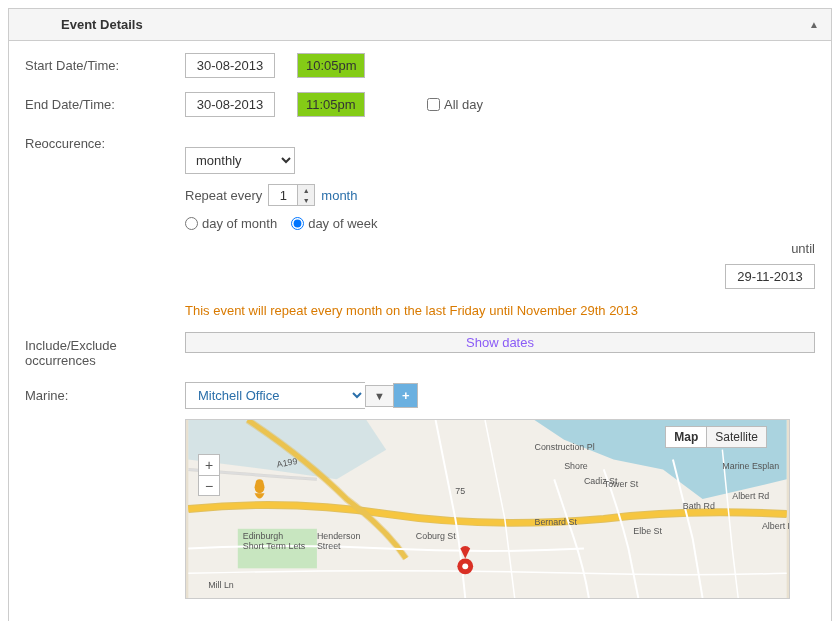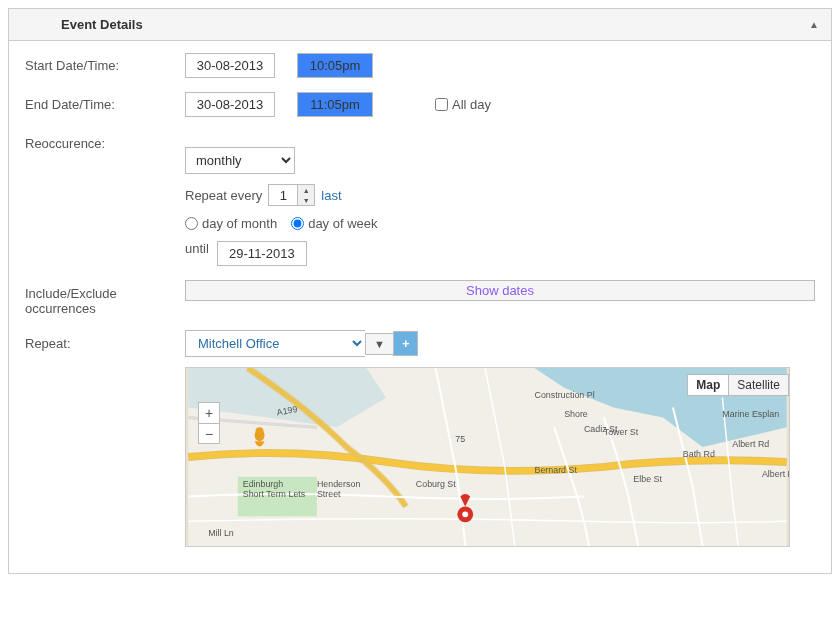--- a/index.html
+++ b/index.html
@@ -68,23 +68,22 @@
       color: #333;
       background: #fff;
       width: 90px;
       text-align: center;
     }
     .time-input {
       border: 1px solid #bbb;
       padding: 4px 8px;
       font-size: 13px;
       color: #333;
-      background: #3b82f6;
-      width: 76px;
-      text-align: center;
+      background: #84cc16;
+      width: 68px;
     }
     .allday-label {
       display: flex;
       align-items: center;
       gap: 4px;
       color: #555;
       font-size: 13px;
       padding-left: 40px;
     }
     .recurrence-select {
@@ -150,24 +149,25 @@
       font-size: 13px;
       color: #555;
     }
     .daytype-option {
       display: flex;
       align-items: center;
       gap: 4px;
     }
     .until-row {
       display: flex;
-      align-items: flex-start;
+      align-items: flex-end;
       gap: 8px;
       font-size: 13px;
       color: #555;
+      flex-direction: column;
     }
     .repeat-info {
       font-size: 13px;
       color: #d97a00;
       margin-top: 4px;
     }
     .show-dates-btn {
       border: 1px solid #bbb;
       background: #f5f5f5;
       padding: 2px 10px;
@@ -212,21 +212,21 @@
       width: 605px;
       height: 180px;
       background: #e8e0d0;
       position: relative;
       overflow: hidden;
       border: 1px solid #ccc;
     }
     .map-buttons {
       position: absolute;
       top: 6px;
-      right: 0;
+      right: 22px;
       display: flex;
       border: 1px solid #bbb;
       z-index: 10;
     }
     .map-btn {
       background: #f5f5f5;
       border: none;
       padding: 3px 8px;
       font-size: 12px;
       cursor: pointer;
@@ -328,52 +328,53 @@
 
           <div class="repeat-row">
             <span>Repeat every</span>
             <div class="repeat-num-wrap">
               <input class="repeat-num" type="text" value="1" style="">
               <div class="repeat-arrows">
                 <button class="repeat-arrow-btn">▲</button>
                 <button class="repeat-arrow-btn">▼</button>
               </div>
             </div>
-            <span style="color:#2a6faa;">last</span>
+            <span style="color:#2a6faa;">month</span>
           </div>
 
           <div class="daytype-row">
             <label class="daytype-option">
               <input type="radio" name="daytype" style="">
               <span>day of month</span>
             </label>
             <label class="daytype-option">
               <input type="radio" name="daytype" checked="" style="">
               <span>day of week</span>
             </label>
           </div>
 
           <div class="until-row">
             <span>until</span>
             <input class="date-input" type="text" value="29-11-2013" style="">
           </div>
 
+          <div class="repeat-info">This event will repeat every month on the last Friday until November 29th 2013</div>
         </div>
       </div>
     </div>
 
     <div class="form-row">
       <div class="form-label" style="padding-top:6px;">Include/Exclude occurrences</div>
       <div class="form-controls">
         <button class="show-dates-btn">Show dates</button>
       </div>
     </div>
 
     <div class="form-row">
-      <div class="form-label" style="padding-top:6px;">Repeat:</div>
+      <div class="form-label" style="padding-top:6px;">Marine:</div>
       <div class="form-controls">
         <div class="venue-row">
           <select class="venue-select">
             <option>Mitchell Office</option>
           </select>
           <button class="venue-dropdown-btn">▼</button>
           <button class="venue-add-btn">+</button>
         </div>
 
         <div class="map-container">

